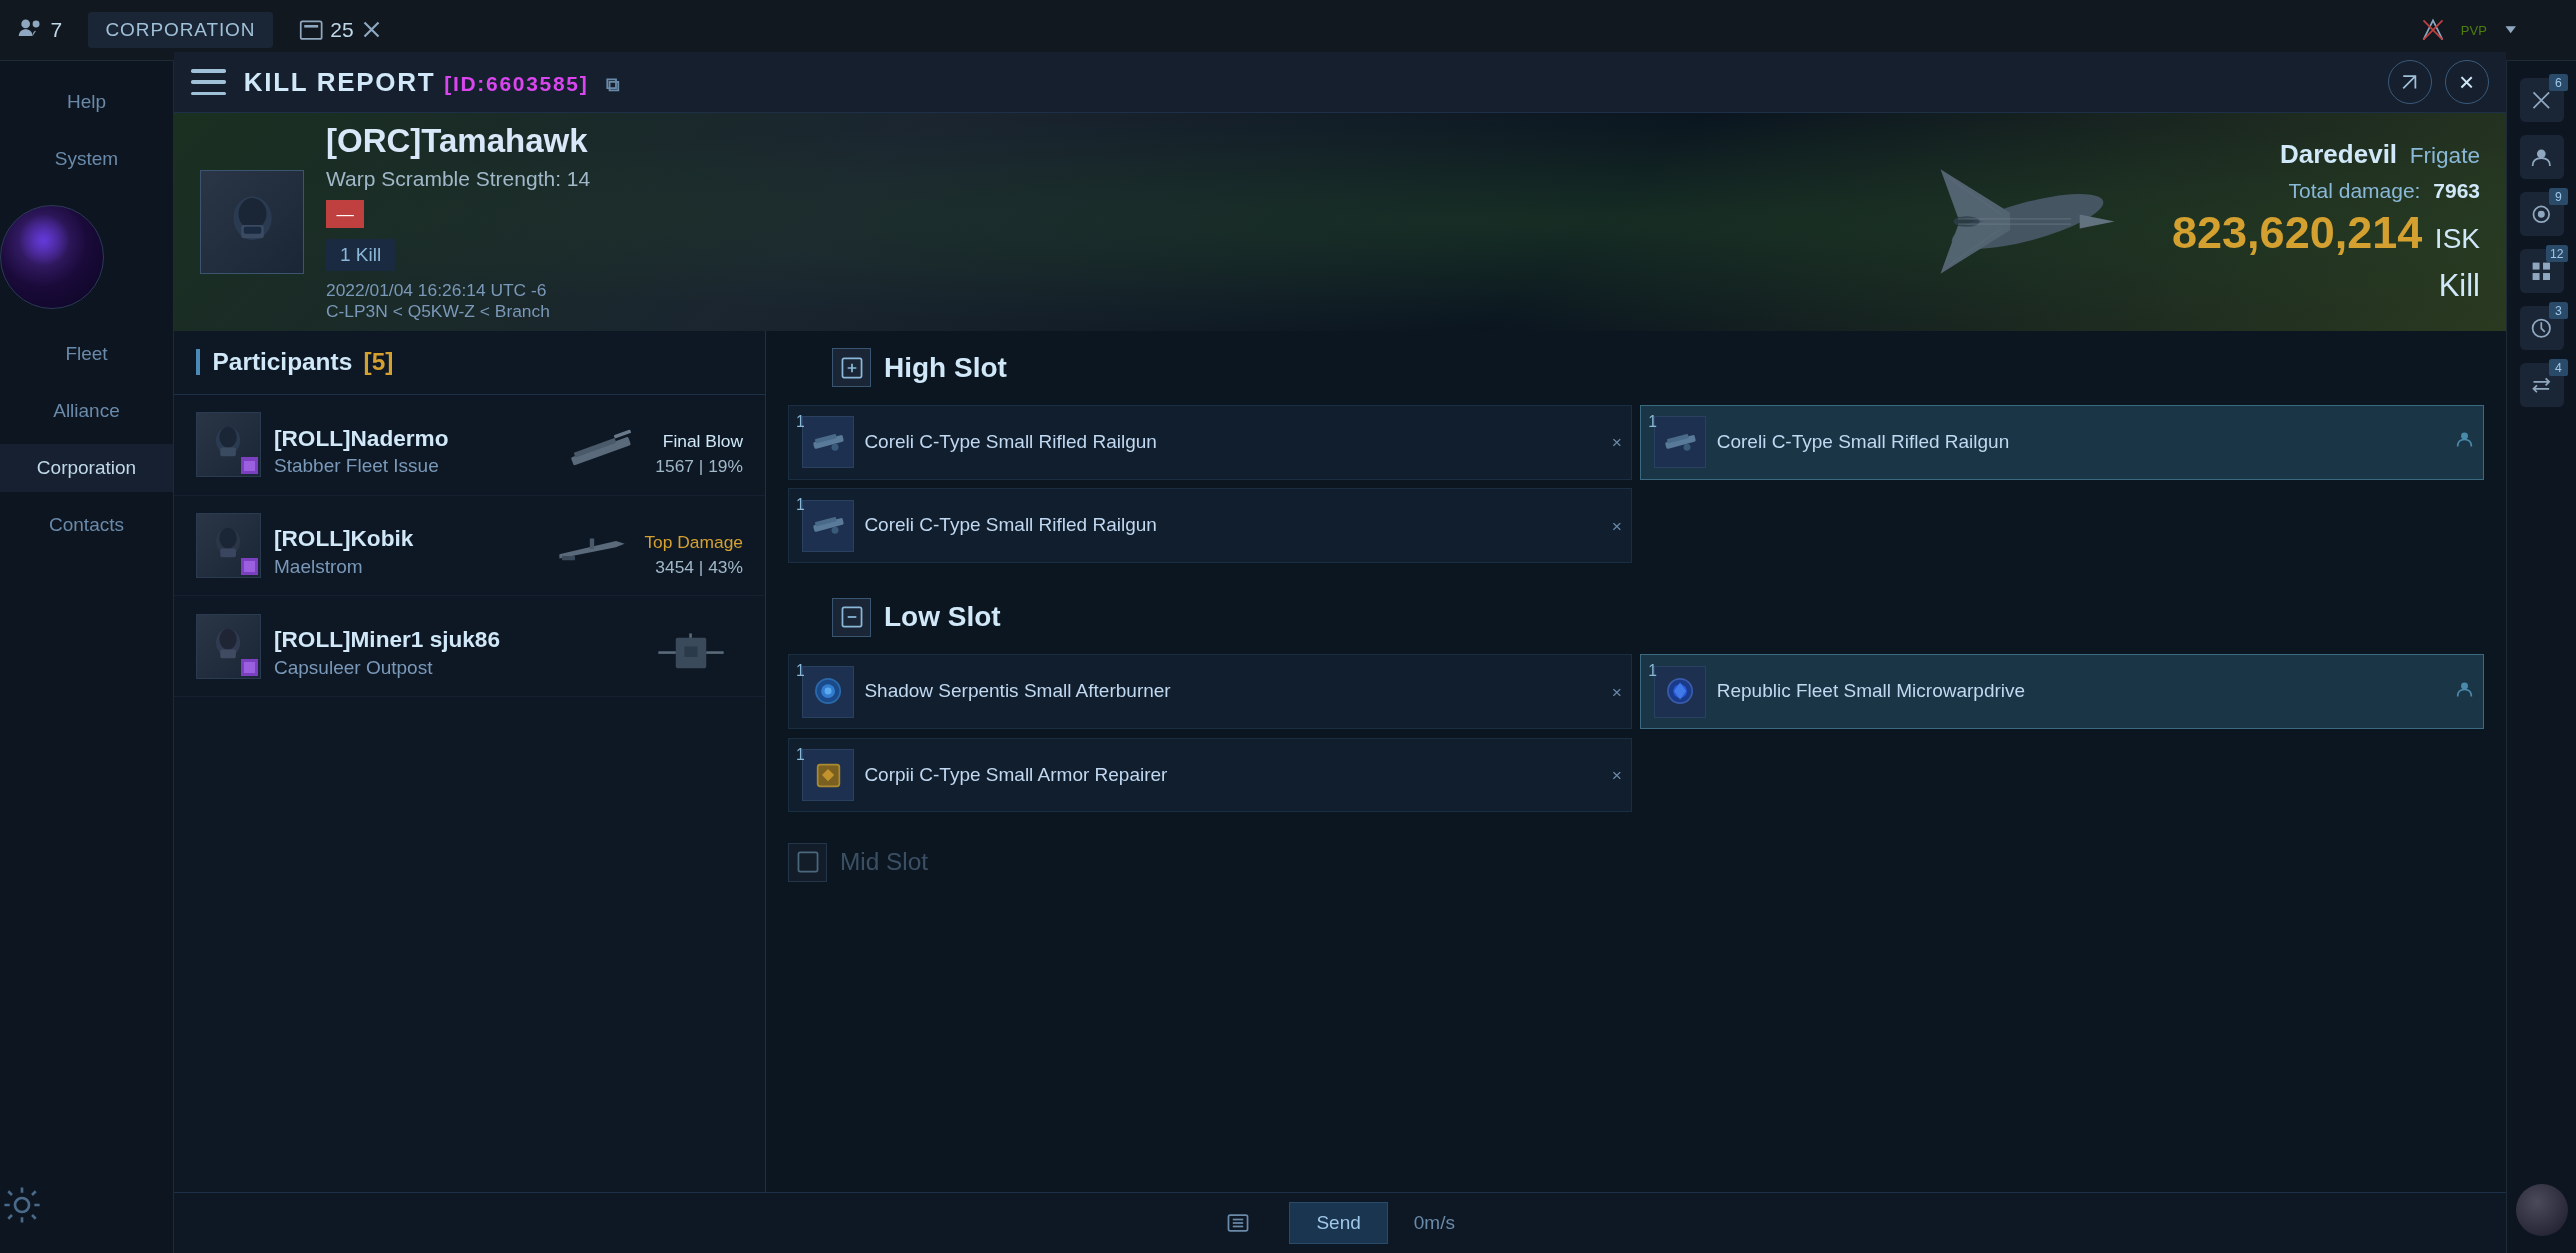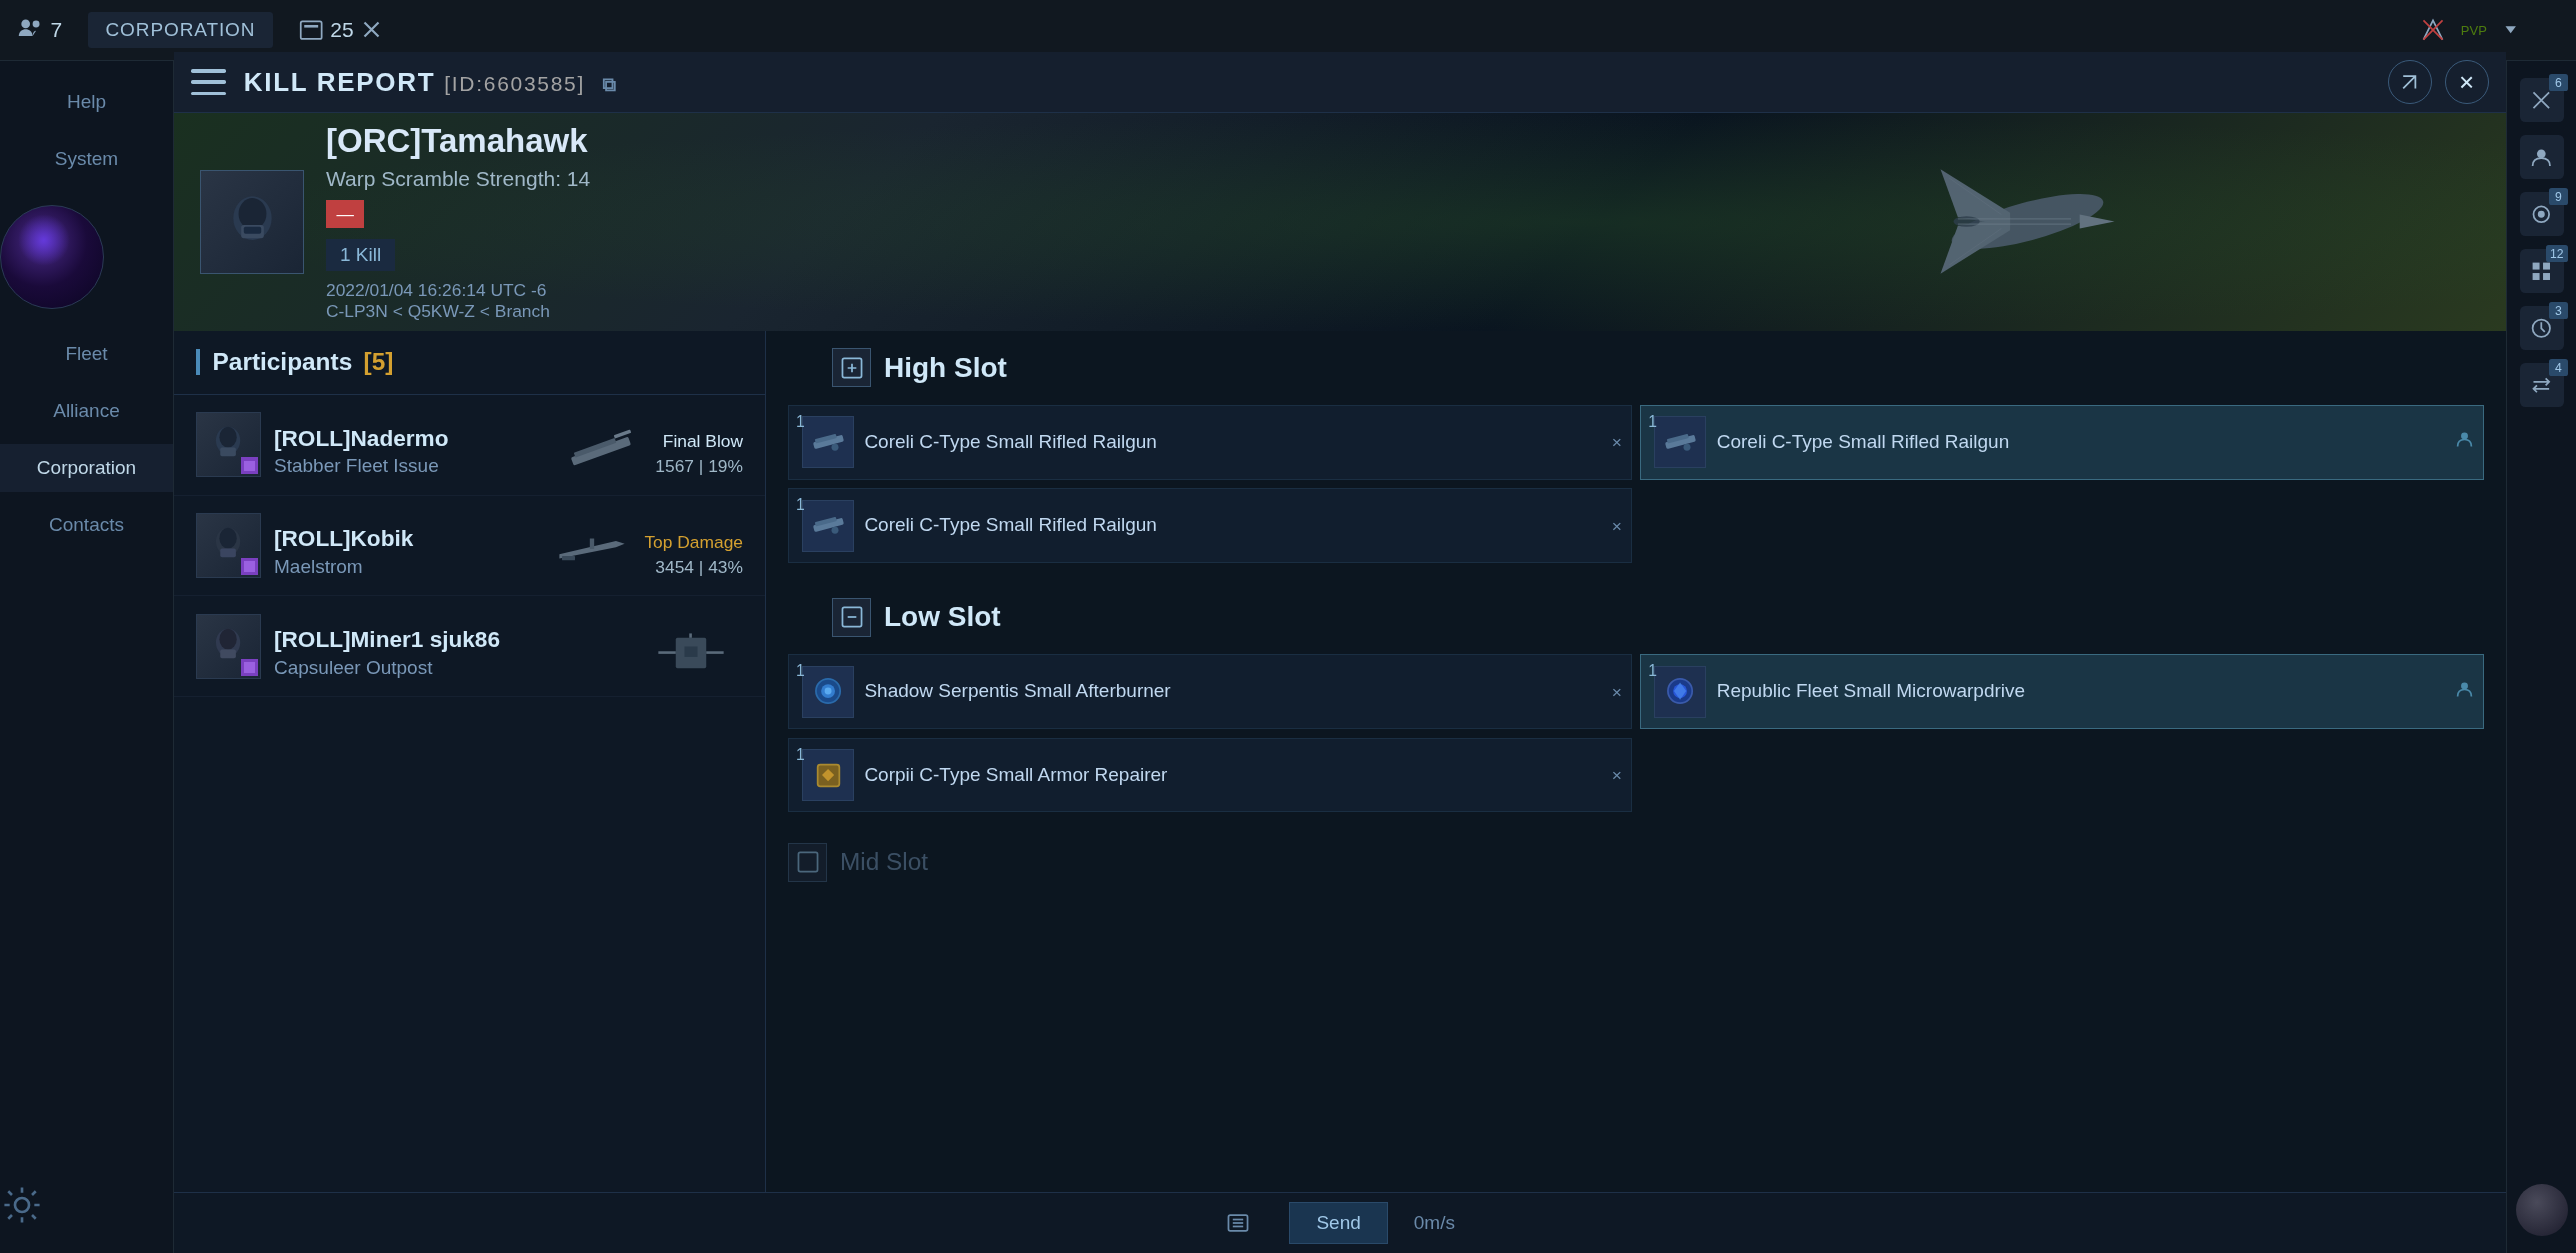--- a/index.html
+++ b/index.html
@@ -211,23 +211,23 @@
 
     .modal-title {
       color: #d0e8f8;
       font-size: 26px;
       font-weight: bold;
       letter-spacing: 1.7px;
       text-transform: uppercase;
     }
 
     .modal-title .id {
-      color: #a3a3a3;
+      color: #d946ef;
       font-size: 21px;
-      font-weight: normal;
+      font-weight: bold;
     }
 
     .modal-header-actions {
       margin-left: auto;
       display: flex;
       gap: 13px;
     }
 
     .modal-btn {
       width: 44px;
@@ -826,20 +826,35 @@
 
           <line x1="-80" y1="-3" x2="50" y2="-3" stroke="#7a8a9a" stroke-width="1.5" opacity="0.5"></line>
           <line x1="-80" y1="3" x2="50" y2="3" stroke="#7a8a9a" stroke-width="1.5" opacity="0.5"></line>
 
           <line x1="-30" y1="-8" x2="-90" y2="-50" stroke="#6a7a8a" stroke-width="1" opacity="0.5"></line>
           <line x1="-30" y1="8" x2="-90" y2="50" stroke="#6a7a8a" stroke-width="1" opacity="0.5"></line>
         </g>
       </svg>
     </div>
 
+    <div class="kill-stats">
+      <div>
+        <span class="ship-name">Daredevil</span>
+        <span class="ship-class" style="margin-left:8.7px;">Frigate</span>
+      </div>
+      <div class="damage-label">
+        <span>Total damage:</span>
+        <span style="color:#d0e8f8; font-weight:bold; margin-left:7px;">7963</span>
+      </div>
+      <div style="margin-top:4.4px;">
+        <span class="isk-value">823,620,214</span>
+        <span class="isk-label" style="margin-left:8.7px;">ISK</span>
+      </div>
+      <div class="result-label">Kill</div>
+    </div>
   </div>
 
   <div class="modal-content">
 
     <div class="participants-panel">
       <div class="participants-header">
         <div class="left-border-accent"></div>
         <span class="participants-title">Participants</span>
         <span class="participants-count" style="margin-left:7px;">[5]</span>
       </div>

